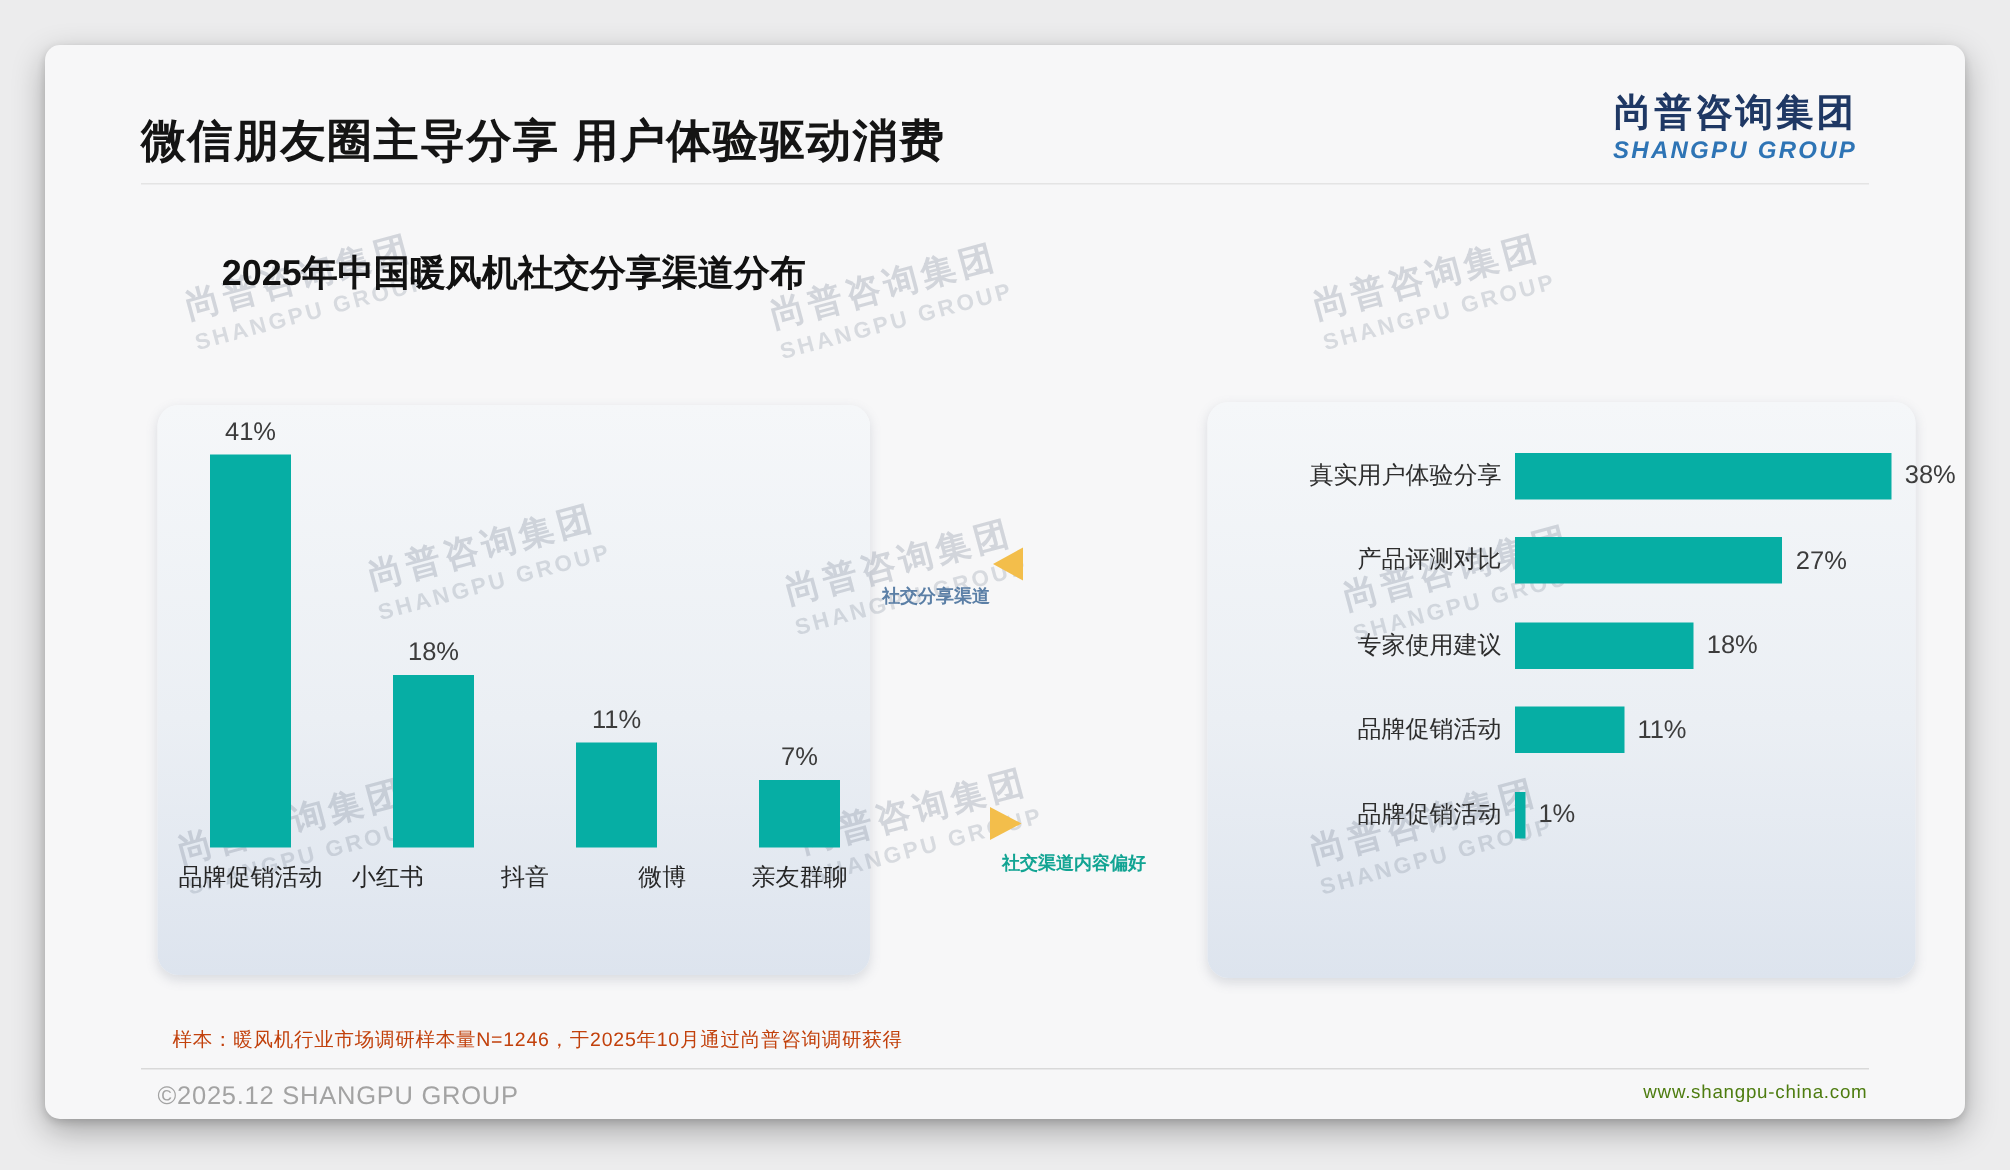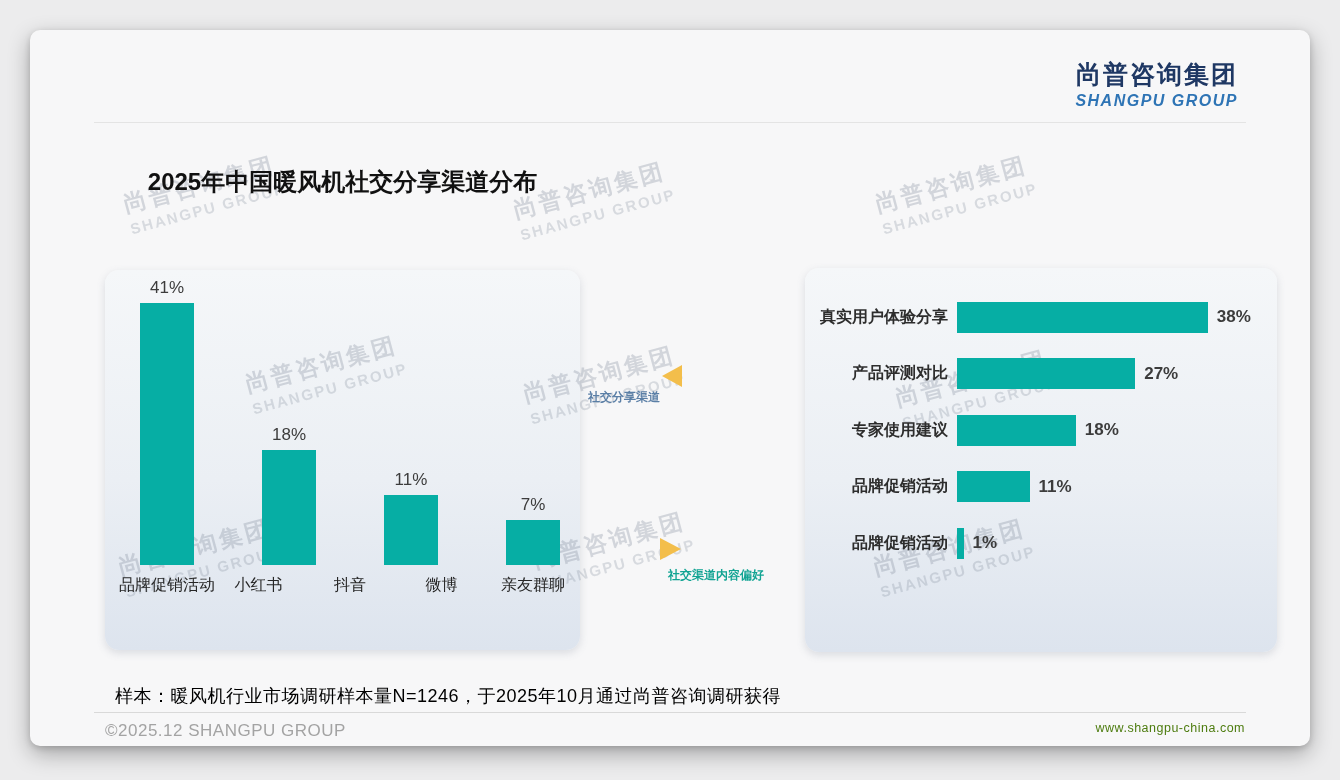--- a/index.html
+++ b/index.html
@@ -46,42 +46,42 @@
   }
   .vcol{width:54px;display:flex;flex-direction:column;align-items:center;justify-content:flex-end;}
   .vval{font-size:17px;color:#3c3c3c;margin-bottom:5px;white-space:nowrap;}
   .vbar{width:54px;background:var(--bar,#06AEA4);}
   .vcats{
     position:absolute;left:110px;top:545px;width:420px;z-index:2;
     display:flex;justify-content:space-between;
   }
   .vcat{width:54px;display:flex;justify-content:center;font-size:16px;color:#262626;white-space:nowrap;}
   
-  .hchart{position:absolute;left:752px;top:259px;width:470px;z-index:2;font-weight:bold;}
+  .hchart{position:absolute;left:805px;top:259px;width:470px;z-index:2;}
   .hrow{height:56.5px;display:flex;align-items:center;}
   .hlabel{width:166px;text-align:right;font-size:16px;color:#2d2d2d;margin-right:9px;white-space:nowrap;}
   .hbar{height:31px;background:var(--bar,#06AEA4);flex:0 0 auto;}
   .hval{font-size:17px;color:#3c3c3c;margin-left:9px;white-space:nowrap;text-align:center;}
   
   .tri{position:absolute;width:0;height:0;z-index:2;}
   .tri-left{
     left:632px;top:335px;
     border-top:11px solid transparent;border-bottom:11px solid transparent;
     border-right:20px solid var(--arrow,#F3BE4B);
   }
   .tri-right{
     left:630px;top:508px;
     border-top:11px solid transparent;border-bottom:11px solid transparent;
     border-left:21px solid var(--arrow,#F3BE4B);
   }
   .ann{position:absolute;z-index:2;font-size:12px;font-weight:bold;white-space:nowrap;}
   .ann-top{left:558px;top:359px;color:var(--ann-top,#5B7FA6);}
   .ann-bottom{left:638px;top:537px;color:var(--ann-bottom,#12A493);}
   
-  .sample-note{position:absolute;left:85px;top:654px;z-index:2;font-size:18px;color:#000000;letter-spacing:0.5px;}
+  .sample-note{position:absolute;left:85px;top:654px;z-index:2;font-size:13px;color:#c2410c;letter-spacing:0.5px;}
   .footer-divider{position:absolute;left:64px;top:682px;width:1152px;height:1px;background:#d9d9d9;z-index:2;}
   .copyright{position:absolute;left:75px;top:691px;z-index:2;font-size:17px;color:#a3a3a3;letter-spacing:0.5px;}
   .website{position:absolute;right:65px;top:691px;z-index:2;font-size:12.5px;color:#4d7c0f;letter-spacing:0.5px;}
 </style>
 </head>
 <body>
 
 <div class="card">
   <div class="panel panel-left"></div>
   <div class="panel panel-right"></div>
@@ -118,20 +118,21 @@
       <div class="wm" style="left: 500px; top: 516px;">
         <div class="wm-cn">尚普咨询集团</div>
         <div class="wm-en">SHANGPU GROUP</div>
       </div>
       <div class="wm" style="left: 840px; top: 523px;">
         <div class="wm-cn">尚普咨询集团</div>
         <div class="wm-en">SHANGPU GROUP</div>
       </div>
     </div>
 
+  <h1 class="main-title">微信朋友圈主导分享 用户体验驱动消费</h1>
   <div class="title-divider"></div>
 
   <div class="logo">
     <div class="logo-cn">尚普咨询集团</div>
     <div class="logo-en">SHANGPU GROUP</div>
   </div>
 
   <div class="chart-title left">2025年中国暖风机社交分享渠道分布</div>
 
   <div class="vchart" id="left-cols">

